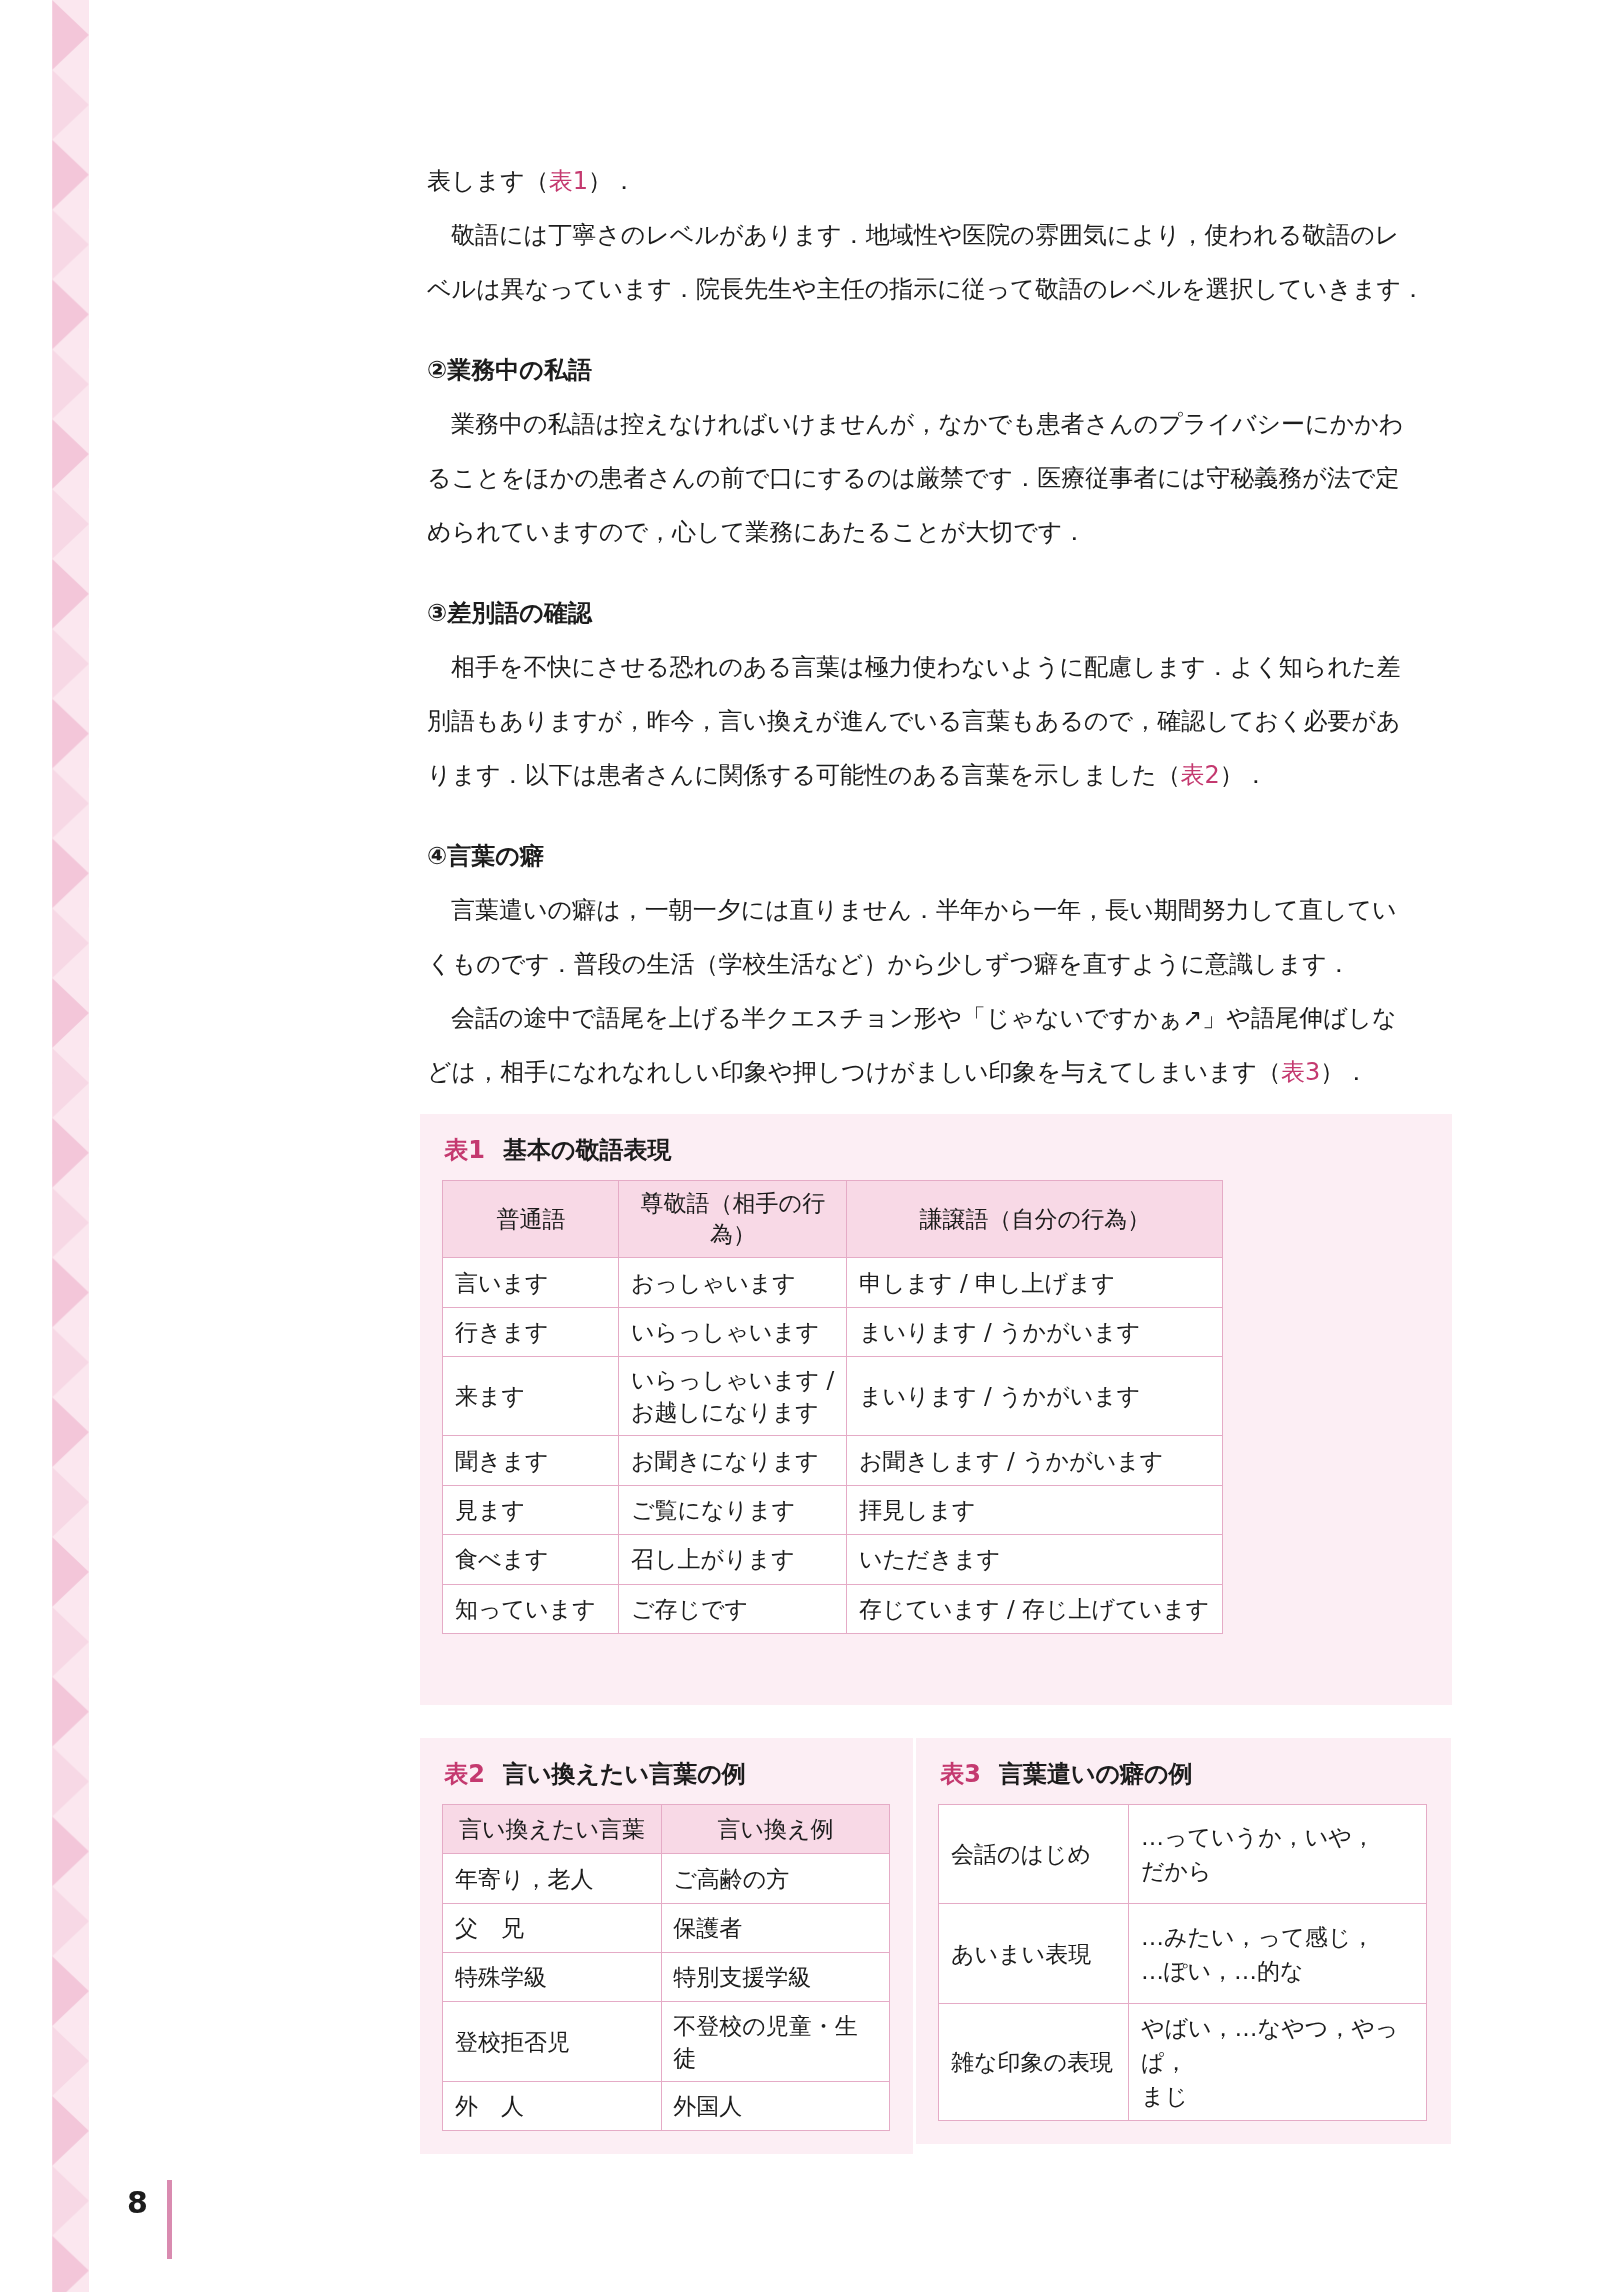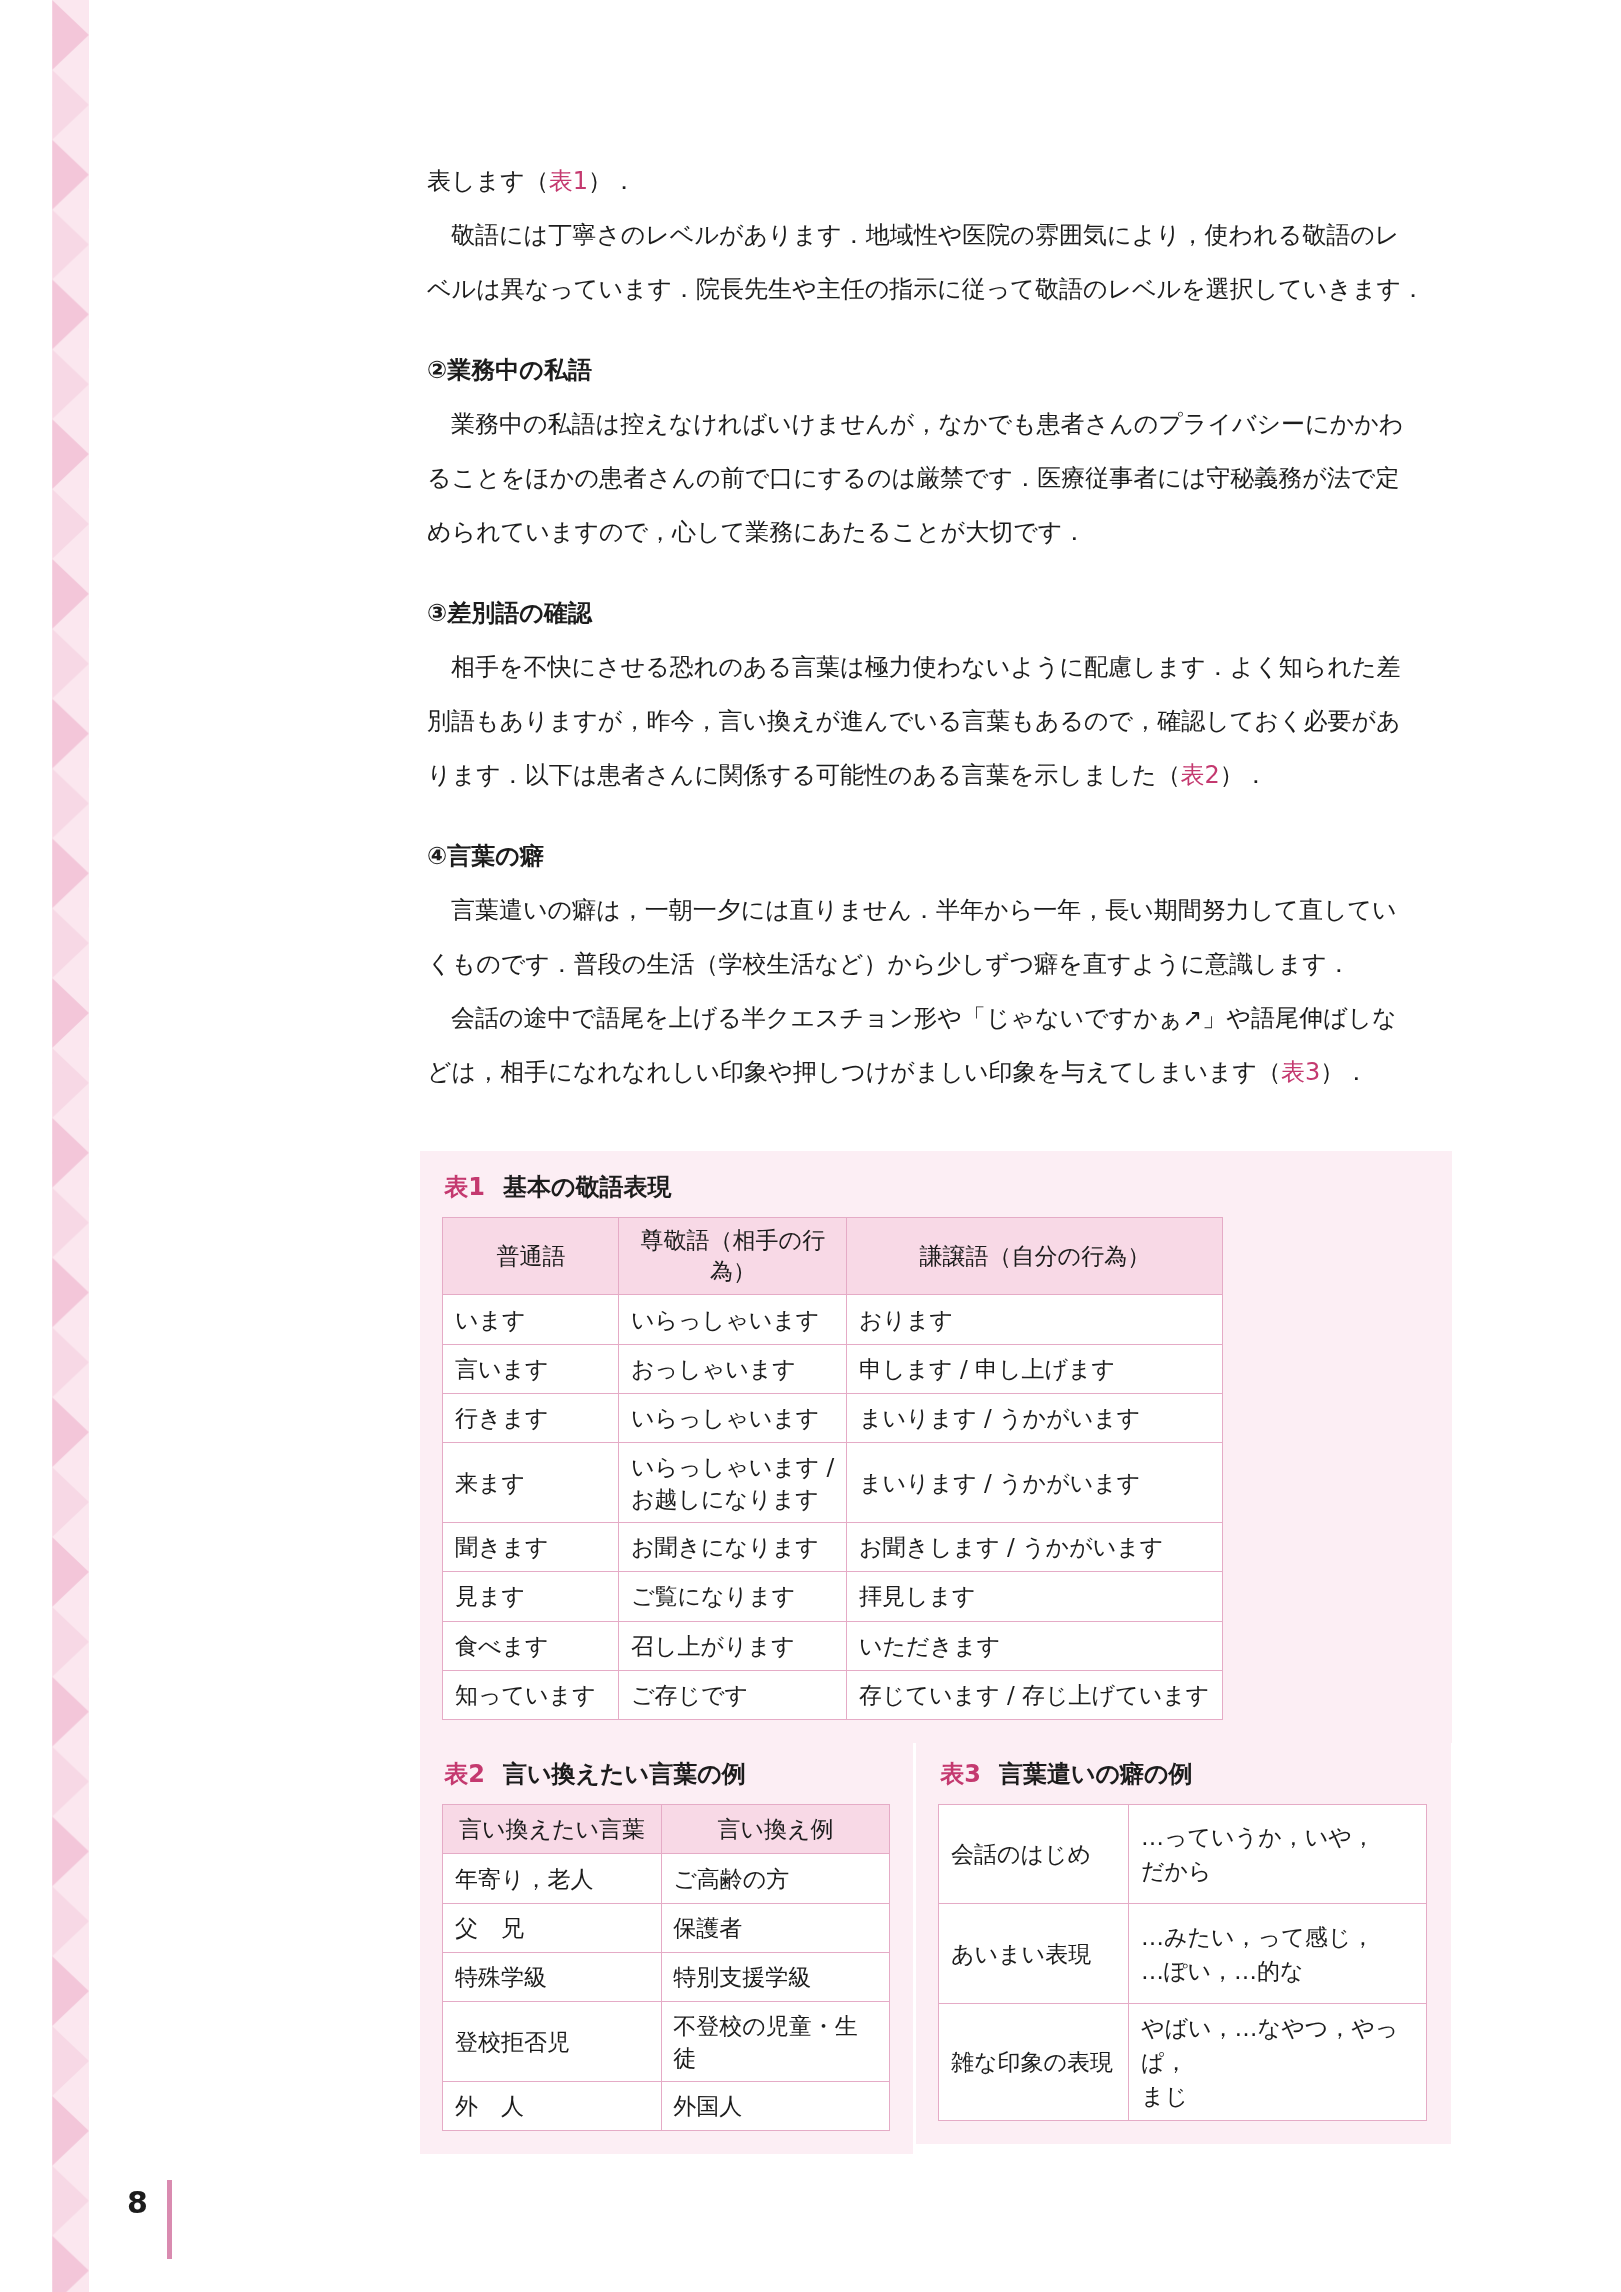--- a/index.html
+++ b/index.html
@@ -10,21 +10,21 @@
   }
   .stripe { position:absolute; left:52px; top:0; width:37px; height:2293px; }
 
   .textcol { position:absolute; left:427px; top:154px; width:1043px;
              font-size:24px; line-height:54px; color:#1c1c1c; }
   .line { white-space:nowrap; }
   .heading { font-weight:bold; margin-top:27px; }
   .accent { color:var(--accent,#c4396f); }
 
   .panel { position:absolute; background:var(--panel-bg,#fceef4); padding:19.7px 22.4px 23px 22.4px; }
-  .panel1 { left:420px; top:1151px; width:987px; min-height:548px; }
+  .panel1 { left:420px; top:1114px; width:987px; min-height:548px; }
   .panel2 { left:420px; top:1738px; width:448px; min-height:342px; }
   .panel3 { left:916px; top:1738px; width:490px; min-height:312px; }
 
   .caption { font-size:24px; font-weight:bold; margin:0 0 14.3px 1.8px; color:#1c1c1c; }
   .caption .ref { color:var(--accent,#c4396f); margin-right:18px; }
 
   table { border-collapse:collapse; table-layout:fixed; background:#d946ef; }
   th, td { border:1.8px solid var(--table-border,#e5abc6); font-size:23px; padding:7.2px 11.6px;
            color:#1c1c1c; vertical-align:middle; }
   th { background:var(--header-bg,#f8d9e6); font-weight:normal; text-align:center; height:34px; }
@@ -84,25 +84,20 @@
           <col style="width:228px">
           <col style="width:376px">
         </colgroup>
       <tbody>
           <tr>
         <th>普通語</th>
         <th>尊敬語（相手の行為）</th>
         <th>謙譲語（自分の行為）</th>
       </tr>
       <tr>
-            <td>います</td>
-            <td>いらっしゃいます</td>
-            <td>おります</td>
-          </tr>
-      <tr>
             <td>言います</td>
             <td>おっしゃいます</td>
             <td>申します / 申し上げます</td>
           </tr>
       <tr>
             <td>行きます</td>
             <td>いらっしゃいます</td>
             <td>まいります / うかがいます</td>
           </tr>
       <tr>

